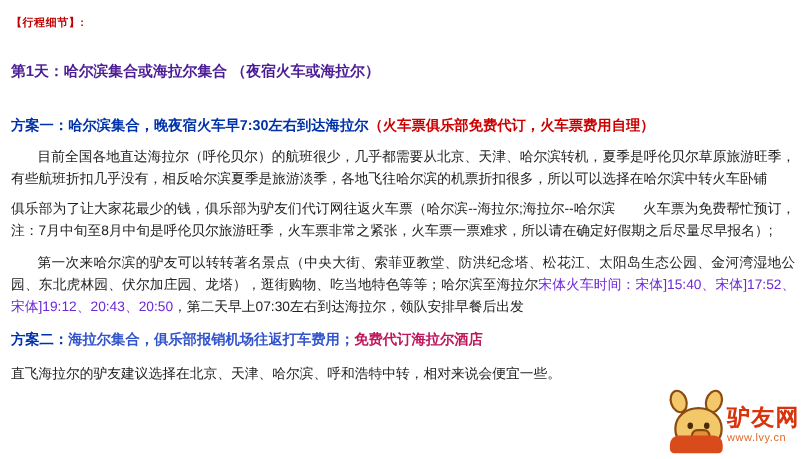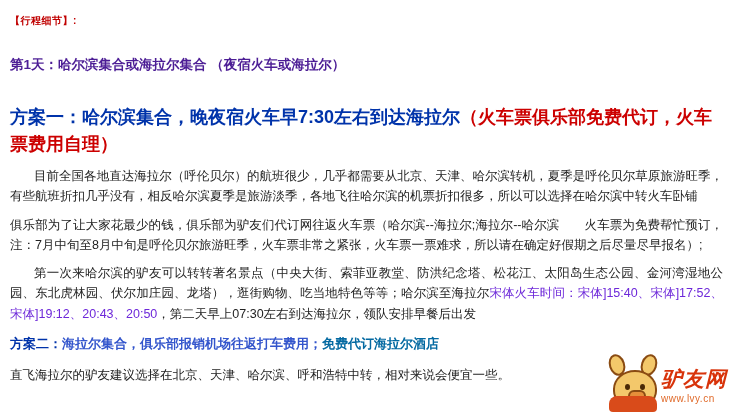--- a/index.html
+++ b/index.html
@@ -29,21 +29,21 @@
     letter-spacing: 0.5px;
   }
   .day-row {
     margin-top: 28px;
     font-size: 13.5px;
     font-weight: bold;
     color: #4c1d95;
   }
   .plan-row {
     margin-top: 30px;
-    font-size: 18px;
+    font-size: 13px;
     font-weight: bold;
     color: #0033aa;
     line-height: 1.5;
   }
   .plan-row .warn {
     color: #cc0000;
   }
   p.body {
     margin: 8px 0 0 0;
     font-size: 12.5px;
@@ -64,21 +64,21 @@
     font-weight: bold;
     line-height: 1.6;
   }
   .plan2-row .k {
     color: #0033aa;
   }
   .plan2-row .v {
     color: #3355cc;
   }
   .plan2-row .v2 {
-    color: #0369a1;
+    color: #be185d;
   }
   .last-row {
     margin-top: 10px;
     font-size: 12.5px;
     color: #222222;
     line-height: 1.6;
   }
   
   .watermark {
     position: absolute;
@@ -152,21 +152,20 @@
     flex-direction: column;
     align-items: flex-start;
     line-height: 1;
   }
   .wm-cn {
     font-size: 21px;
     font-weight: bold;
     color: #d8330a;
     letter-spacing: 1px;
     font-family: "Liberation Serif", serif;
-    font-style: italic;
   }
   .wm-en {
     margin-top: 4px;
     font-size: 10px;
     color: #e06a2a;
     letter-spacing: 0.5px;
   }
 </style>
 </head>
 <body>

